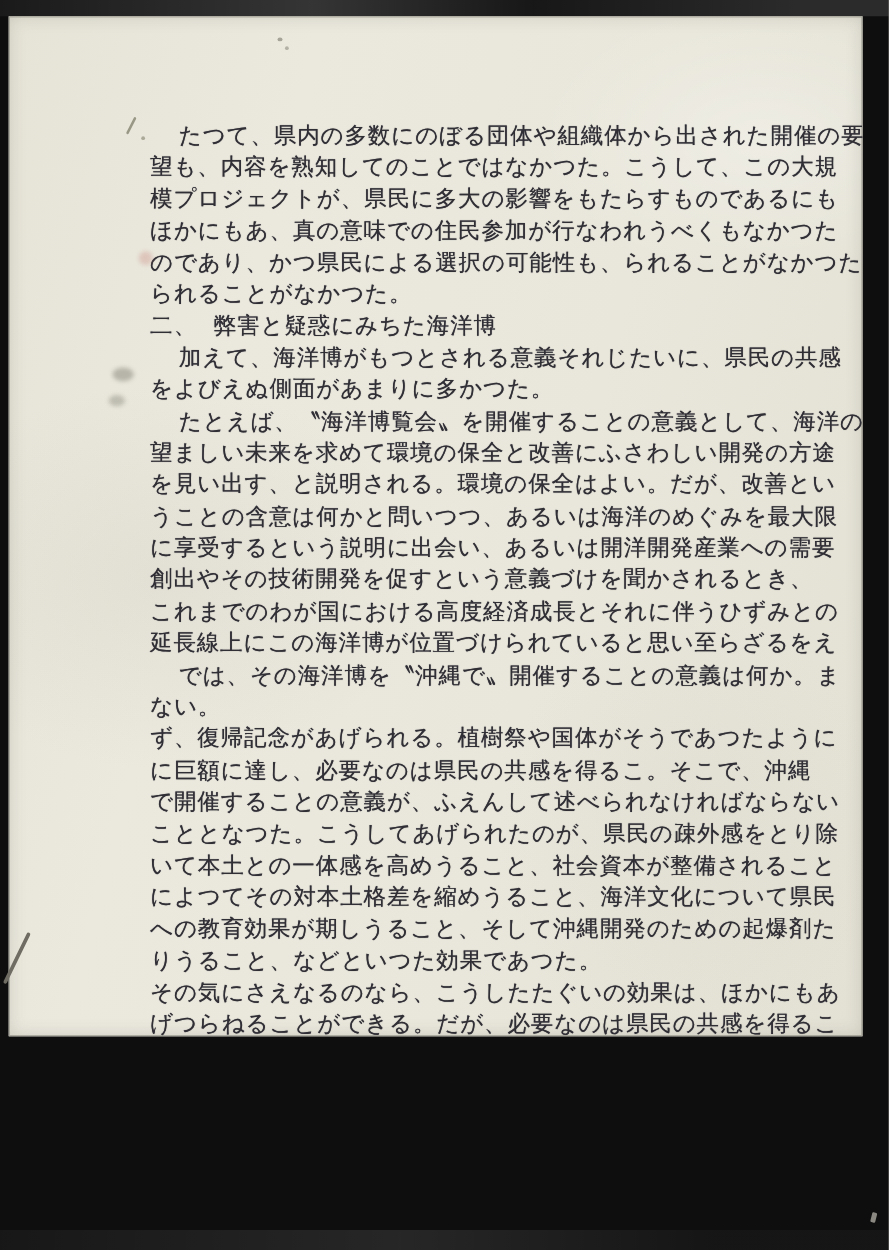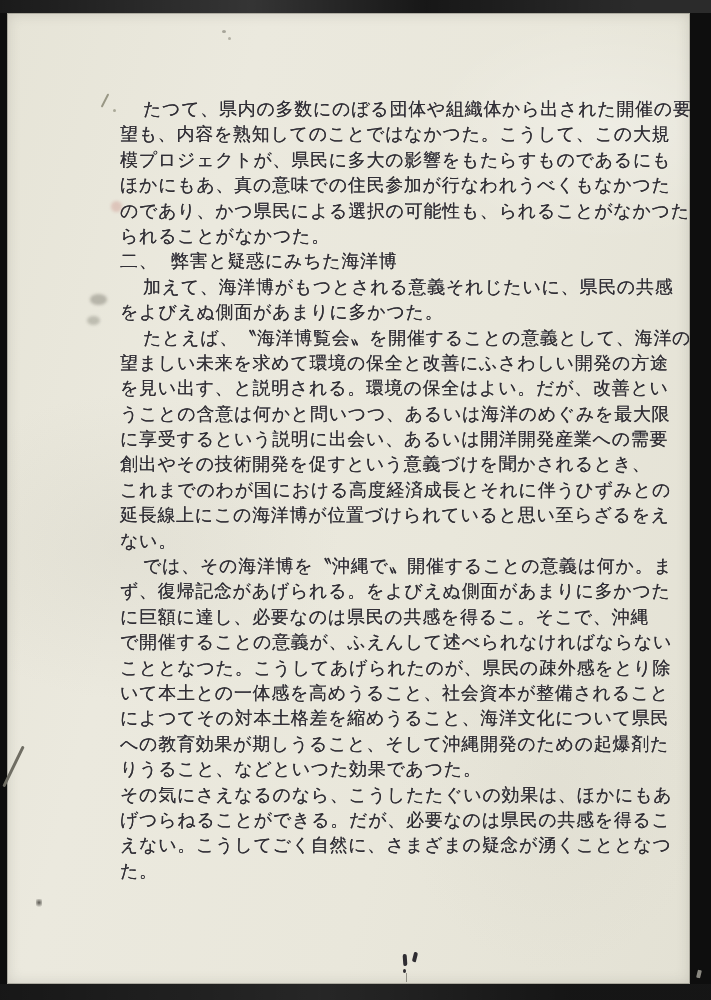--- a/index.html
+++ b/index.html
@@ -12,21 +12,21 @@
   .scan-sheen-top{
     position:absolute;left:0;top:0;width:711px;height:13px;
     background:linear-gradient(90deg,rgba(255,255,255,.05),rgba(255,255,255,.16) 35%,rgba(255,255,255,.04) 60%,rgba(255,255,255,.12) 90%);
   }
   .scan-sheen-bottom{
     position:absolute;left:0;bottom:0;width:711px;height:16px;
     background:linear-gradient(90deg,rgba(255,255,255,.04),rgba(255,255,255,.10) 45%,rgba(255,255,255,.03) 80%);
   }
   
   .paper{
-    position:absolute;left:7px;top:13px;width:683px;height:971px;
+    position:absolute;left:7px;top:13px;width:683px;height:816px;
     background:
       radial-gradient(ellipse 260px 160px at 88% 12%, rgba(255,255,255,.28), rgba(255,255,255,0) 70%),
       radial-gradient(ellipse 300px 220px at 18% 55%, rgba(188,186,172,.18), rgba(188,186,172,0) 70%),
       radial-gradient(ellipse 220px 260px at 80% 80%, rgba(200,198,186,.14), rgba(200,198,186,0) 70%),
       linear-gradient(104deg,#e6e4d7 0%, #ebe9de 28%, #e9e7db 62%, #e3e1d4 100%);
     background-color:var(--paper,#e9e7dc);
     box-shadow:inset 0 0 0 1px rgba(90,88,78,.35), inset 0 0 14px rgba(70,68,60,.18);
     overflow:hidden;
   }
   .text-block{
@@ -74,23 +74,23 @@
       <div class="line indent">加えて、海洋博がもつとされる意義それじたいに、県民の共感</div>
       <div class="line">をよびえぬ側面があまりに多かつた。</div>
       <div class="line indent">たとえば、〝海洋博覧会〟を開催することの意義として、海洋の</div>
       <div class="line">望ましい未来を求めて環境の保全と改善にふさわしい開発の方途</div>
       <div class="line">を見い出す、と説明される。環境の保全はよい。だが、改善とい</div>
       <div class="line">うことの含意は何かと問いつつ、あるいは海洋のめぐみを最大限</div>
       <div class="line">に享受するという説明に出会い、あるいは開洋開発産業への需要</div>
       <div class="line">創出やその技術開発を促すという意義づけを聞かされるとき、</div>
       <div class="line">これまでのわが国における高度経済成長とそれに伴うひずみとの</div>
       <div class="line">延長線上にこの海洋博が位置づけられていると思い至らざるをえ</div>
+      <div class="line indent">では、その海洋博を〝沖縄で〟開催することの意義は何か。ま</div>
       <div class="line">ない。</div>
-      <div class="line indent">では、その海洋博を〝沖縄で〟開催することの意義は何か。ま</div>
-      <div class="line">ず、復帰記念があげられる。をよびえぬ側面があまりに多かつた</div>
+      <div class="line">ず、復帰記念があげられる。植樹祭や国体がそうであつたように</div>
       <div class="line">に巨額に達し、必要なのは県民の共感を得るこ。そこで、沖縄</div>
       <div class="line">で開催することの意義が、ふえんして述べられなければならない</div>
       <div class="line">こととなつた。こうしてあげられたのが、県民の疎外感をとり除</div>
       <div class="line">いて本土との一体感を高めうること、社会資本が整備されること</div>
       <div class="line">によつてその対本土格差を縮めうること、海洋文化について県民</div>
       <div class="line">への教育効果が期しうること、そして沖縄開発のための起爆剤た</div>
       <div class="line">りうること、などといつた効果であつた。</div>
       <div class="line">その気にさえなるのなら、こうしたたぐいの効果は、ほかにもあ</div>
       <div class="line">げつらねることができる。だが、必要なのは県民の共感を得るこ</div>
       <div class="line">えない。こうしてごく自然に、さまざまの疑念が湧くこととなつ</div>

